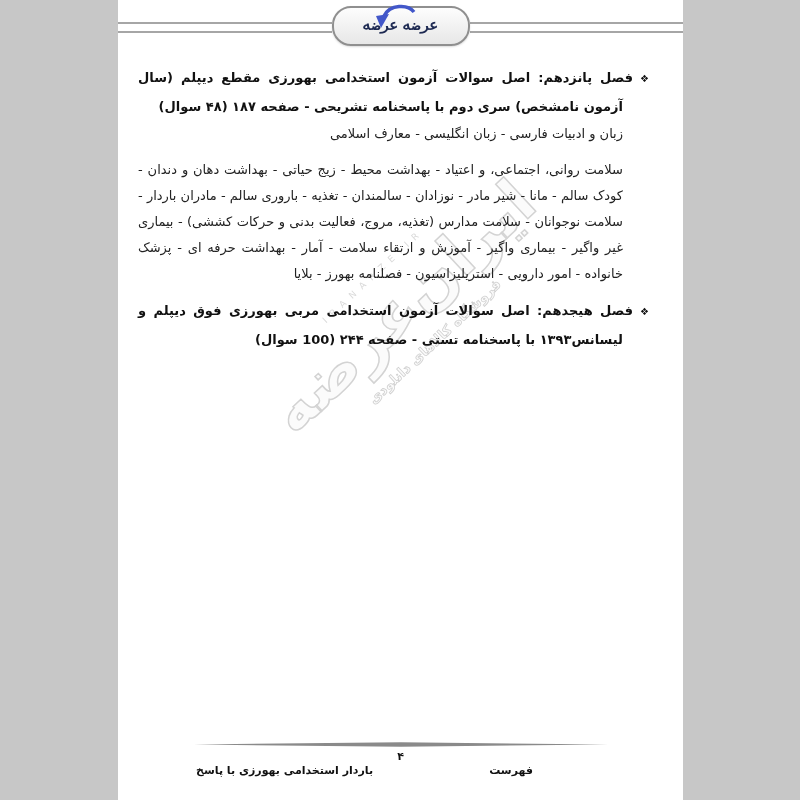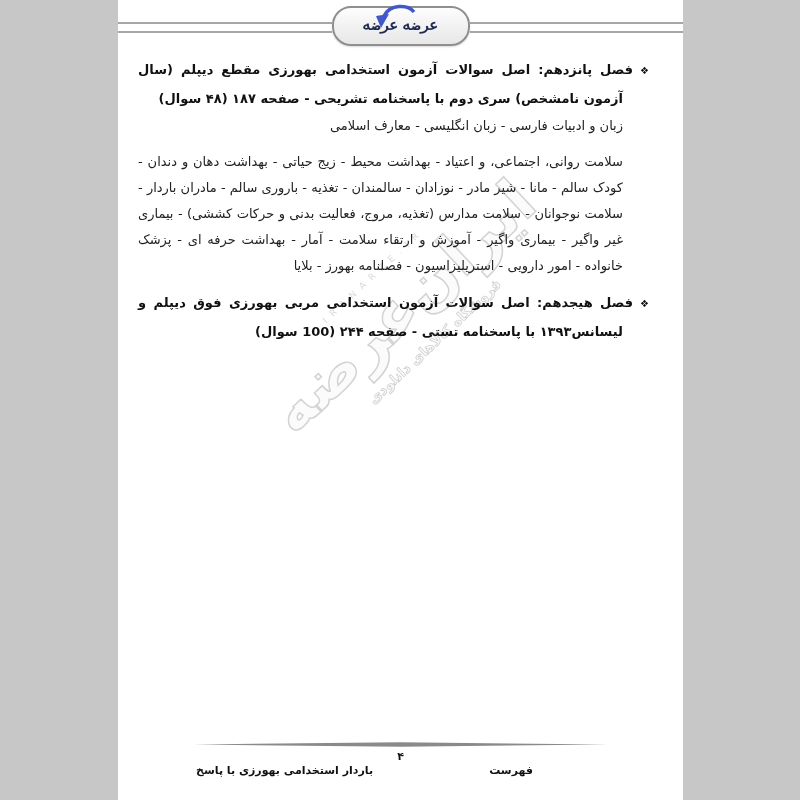--- a/index.html
+++ b/index.html
@@ -46,21 +46,21 @@
     font-family:Liberation Mono, monospace;
   }
   .logo-arrow{
     position:absolute;top:-4px;right:52px;
   }
   
   .content{
     position:relative;z-index:1;
     padding:8px 34px 0 20px;
   }
-  .toc-item{margin-bottom:10px;}
+  .toc-item{margin-bottom:10px;margin-top:8px;}
   .toc-heading{
     font-weight:bold;
     font-size:13px;
     line-height:28px;
     color:#111;
     text-align:justify;
     padding-right:26px;
     text-indent:-26px;
   }
   .bullet{

